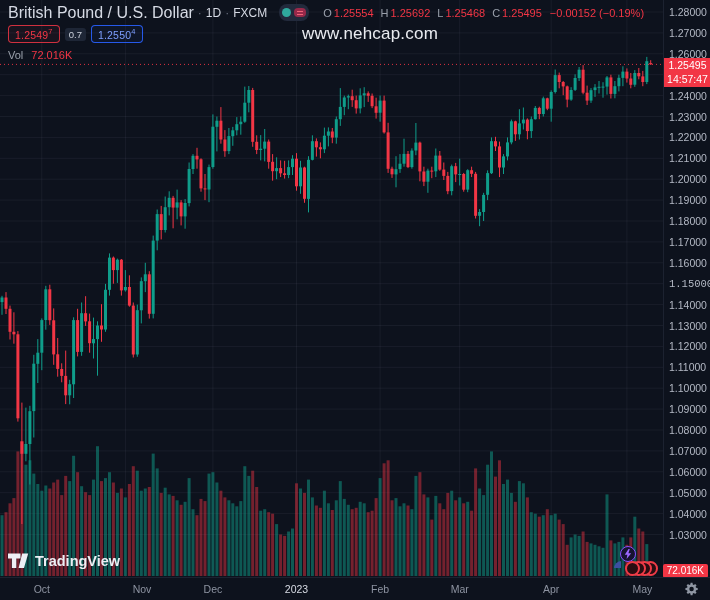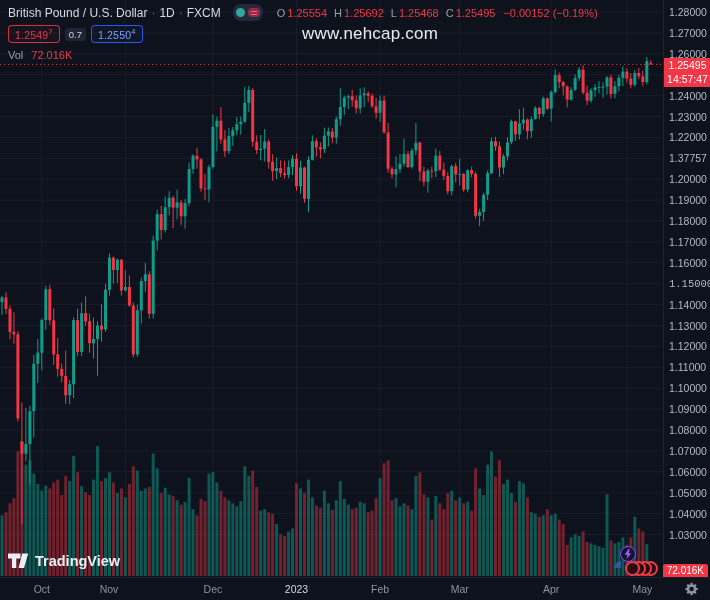--- a/index.html
+++ b/index.html
@@ -3,21 +3,21 @@
 <meta charset="utf-8">
 <style>
   html,body{margin:0;padding:0;background:#05070c;}
   #app{position:relative;width:710px;height:600px;background:#0d121d;overflow:hidden;
        font-family:"Liberation Sans","DejaVu Sans",sans-serif;-webkit-font-smoothing:antialiased;}
   #chart{position:absolute;left:0;top:0;}
 
   
   .header{position:absolute;left:8px;top:5px;z-index:5;}
   .row1{display:flex;align-items:center;height:15px;white-space:nowrap;}
-  .sym-title{font-size:12px;color:#d6dae4;}
+  .sym-title{font-size:16px;color:#d6dae4;}
   .sep{font-size:12px;color:#6d7382;margin:0 4px;}
   .interval,.exchange{font-size:12px;color:#d6dae4;}
   .mini-toggle{display:flex;align-items:center;background:#222a3c;border-radius:8px;
                height:13px;padding:2px 3px;margin-left:12px;gap:3px;cursor:pointer;}
   .dot-sell{width:9px;height:9px;border-radius:50%;background:#2fa99d;}
   .dot-buy{width:12px;height:9px;border-radius:4px;background:#97294a;position:relative;}
   .dot-buy i{position:absolute;left:3px;width:6px;height:1.5px;background:#f16479;display:block;}
   .dot-buy i.b1{top:2.5px}.dot-buy i.b2{top:5.5px}
   .ohlc{display:flex;align-items:center;margin-left:14px;font-size:11px;}
   .ohlc .lab{color:#9aa0ab;margin-right:2px;}
@@ -646,21 +646,21 @@
       <div>14:57:47</div>
     </div>
     <div class="vol-badge" id="volBadge" style="top: 563.7px;">72.016K</div>
   <div class="ptick" style="top: 6px;">1.28000</div>
       <div class="ptick" style="top: 26.9px;">1.27000</div>
       <div class="ptick" style="top: 47.8px;">1.26000</div>
       <div class="ptick" style="top: 68.7px;">1.25000</div>
       <div class="ptick" style="top: 89.6px;">1.24000</div>
       <div class="ptick" style="top: 110.5px;">1.23000</div>
       <div class="ptick" style="top: 131.4px;">1.22000</div>
-      <div class="ptick" style="top: 152.3px;">1.37757</div>
+      <div class="ptick" style="top: 152.3px;">1.21000</div>
       <div class="ptick" style="top: 173.2px;">1.20000</div>
       <div class="ptick" style="top: 194.1px;">1.19000</div>
       <div class="ptick" style="top: 215px;">1.18000</div>
       <div class="ptick" style="top: 235.9px;">1.17000</div>
       <div class="ptick" style="top: 256.8px;">1.16000</div>
       <div class="ptick" style="top: 277.7px; font-family: Liberation Mono, monospace;">1.15000</div>
       <div class="ptick" style="top: 298.6px;">1.14000</div>
       <div class="ptick" style="top: 319.5px;">1.13000</div>
       <div class="ptick" style="top: 340.4px;">1.12000</div>
       <div class="ptick" style="top: 361.3px;">1.11000</div>
@@ -673,21 +673,21 @@
       <div class="ptick" style="top: 507.6px;">1.04000</div>
       <div class="ptick" style="top: 528.5px;">1.03000</div>
     </div>
 
   <div class="time-axis" id="timeAxis">
     <svg class="gear" viewBox="0 0 16 16">
       <path fill="#8f96a3" d="M14.5 9.1V6.9l-1.9-.3c-.1-.4-.3-.8-.5-1.2l1.1-1.5-1.6-1.6-1.5 1.1c-.4-.2-.8-.4-1.2-.5L8.6.9H6.4l-.3 2c-.4.1-.8.3-1.2.5L3.4 2.3 1.8 3.9l1.1 1.5c-.2.4-.4.8-.5 1.2l-1.9.3v2.2l1.9.3c.1.4.3.8.5 1.2l-1.1 1.5 1.6 1.6 1.5-1.1c.4.2.8.4 1.2.5l.3 2h2.2l.3-2c.4-.1.8-.3 1.2-.5l1.5 1.1 1.6-1.6-1.1-1.5c.2-.4.4-.8.5-1.2l1.9-.3z"></path>
       <circle cx="7.5" cy="8" r="2.6" fill="#0d121d"></circle>
     </svg>
   <div class="ttick" style="left: 41.8px;">Oct</div>
-      <div class="ttick" style="left: 109px;">Nov</div>
+      <div class="ttick" style="left: 142px;">Nov</div>
       <div class="ttick" style="left: 212.9px;">Dec</div>
       <div class="ttick year" style="left: 296.5px;">2023</div>
       <div class="ttick" style="left: 380.1px;">Feb</div>
       <div class="ttick" style="left: 459.7px;">Mar</div>
       <div class="ttick" style="left: 551.2px;">Apr</div>
       <div class="ttick" style="left: 626.9px; padding-left: 31px;">May</div>
     </div>
 
   <div class="tv-logo">
     <svg width="21" height="17" viewBox="0 0 21 17">

